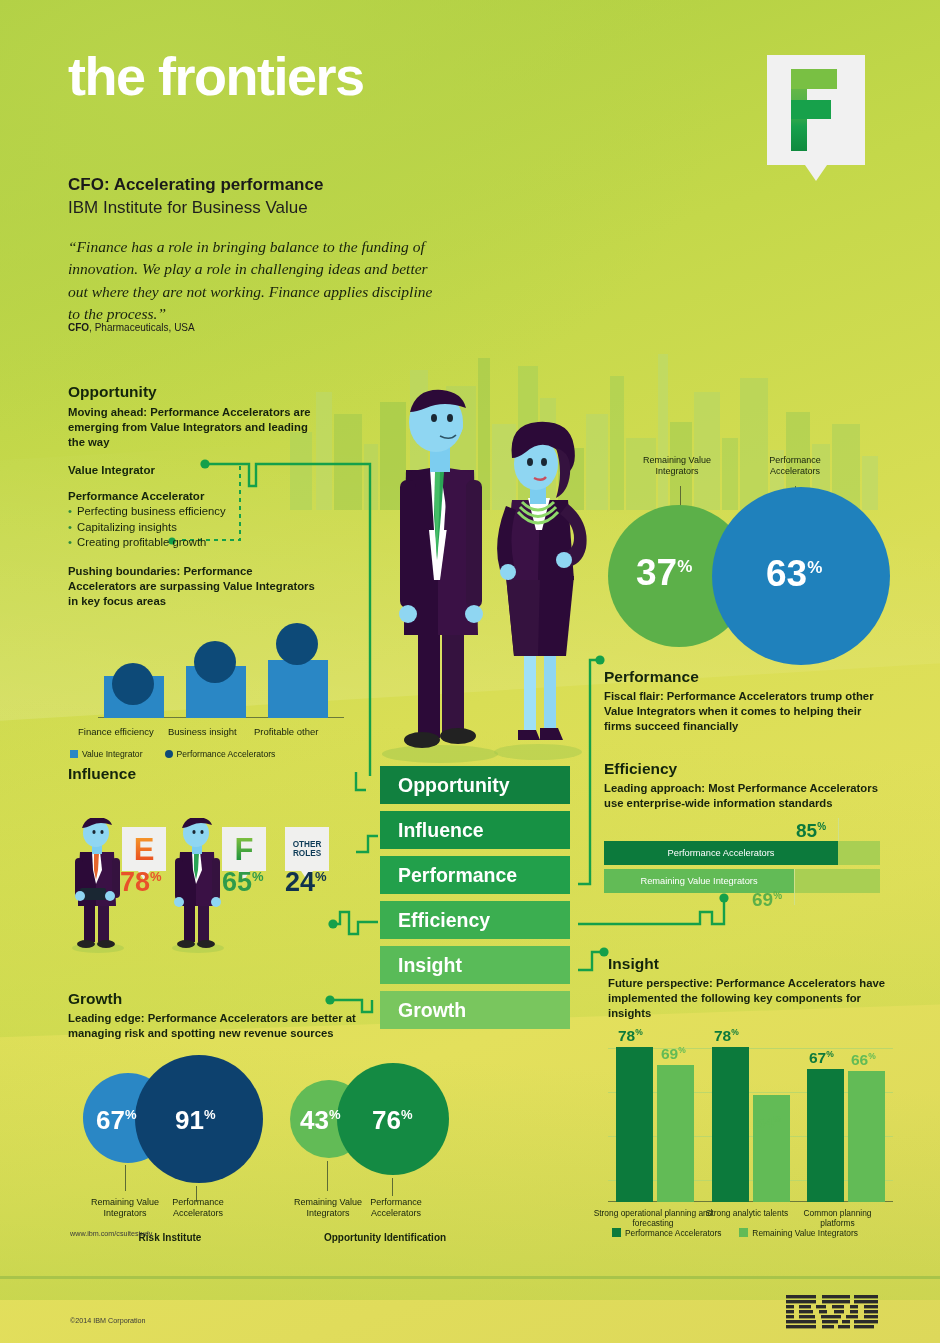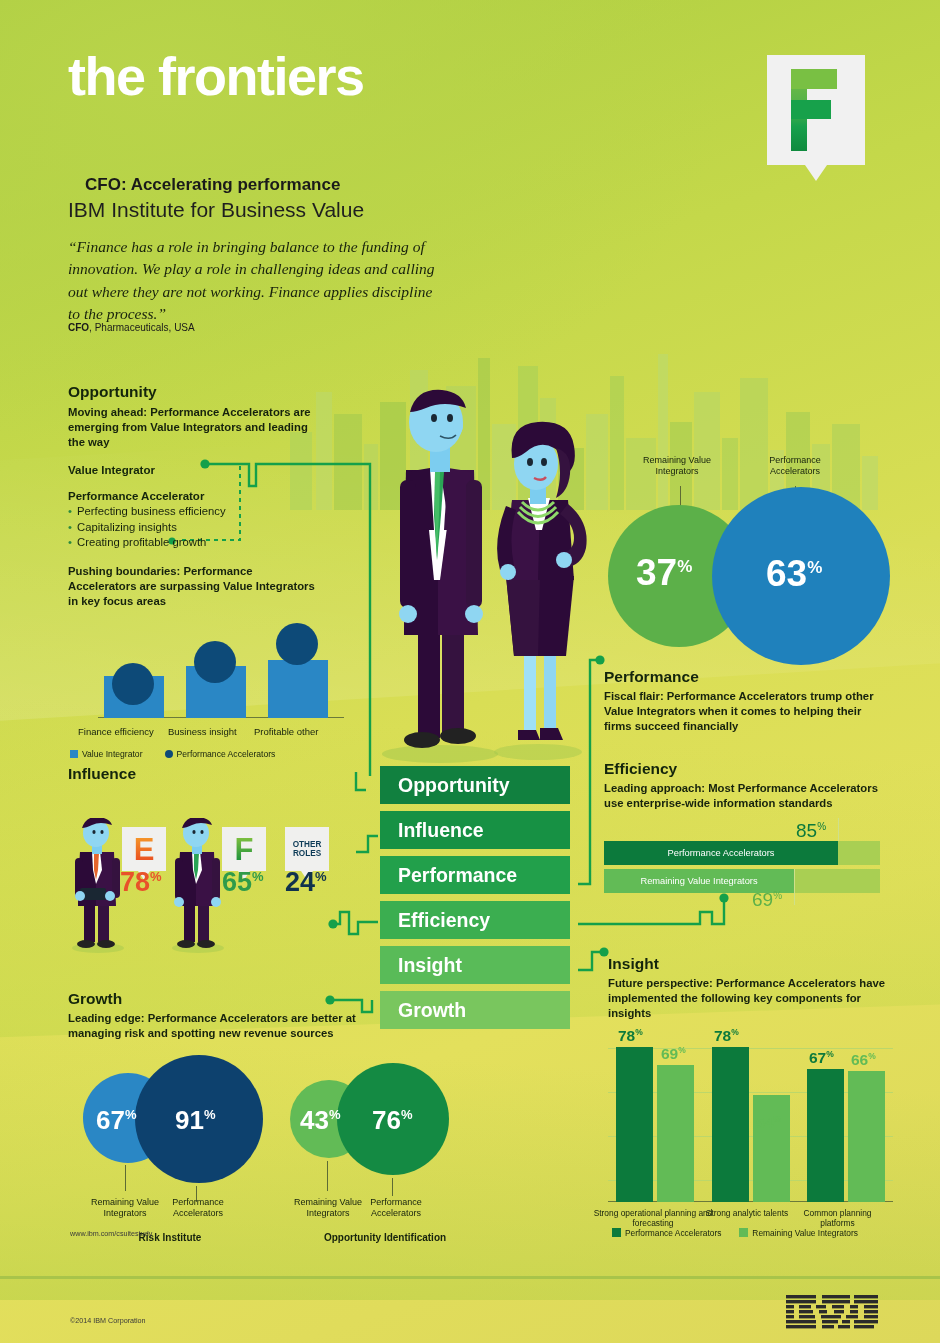--- a/index.html
+++ b/index.html
@@ -26,22 +26,22 @@
     transform:rotate(-2deg); pointer-events:none; }
   .sweep3 { position:absolute; left:0; top:980px; width:1000px; height:320px;
     background:linear-gradient(4deg, rgba(176,206,66,0.5), rgba(176,206,66,0) 70%);
     pointer-events:none; }
 
   
   .title { position:absolute; left:68px; top:50px; width:520px;
     color:#ffffff; font-weight:bold; font-size:54px; line-height:0.98;
     letter-spacing:-1.5px; }
   .subtitle { position:absolute; left:68px; top:175px; font-size:17px;
-    font-weight:bold; color:#1a1a1a;margin-left:17px; }
-  .subtitle2 { position:absolute; left:68px; top:198px; font-size:21px;
+    font-weight:bold; color:#1a1a1a; }
+  .subtitle2 { position:absolute; left:68px; top:198px; font-size:17px;
     color:#1f1f1f; }
   .quote { position:absolute; left:68px; top:236px; width:380px;
     font-family:"Liberation Serif", serif; font-style:italic; font-size:15.5px;
     line-height:1.45; color:#18220d; }
   .quote-src { position:absolute; left:68px; top:322px; font-size:10px; color:#1a1a1a; }
   .quote-src b { font-weight:bold; }
 
   
   .flogo { position:absolute; left:767px; top:55px; width:98px; height:110px;
     background:#f1f1f1; }
@@ -113,21 +113,21 @@
   .tab { height:38px; margin-bottom:7px; color:#fff; font-size:19.5px;
     font-weight:bold; display:flex; align-items:center; padding-left:18px; }
 
   
   #perf { position:absolute; left:604px; top:668px; width:278px; }
   #eff  { position:absolute; left:604px; top:760px; width:290px; }
   .effbar-wrap { position:absolute; height:24px; background:#a9cf53; }
   .effbar { position:absolute; left:0; top:0; height:24px;
     display:flex; align-items:center; justify-content:center;
     color:#fff; font-size:9.3px; }
-  .effnum { position:absolute; font-weight:normal; font-size:19px; }
+  .effnum { position:absolute; font-weight:bold; font-size:19px; }
   .effnum sup { font-size:10px; }
   .effrule { position:absolute; width:1px; background:#cfe08a; }
 
   #insight { position:absolute; left:608px; top:955px; width:290px; }
   #insight .sec-p { margin-top:3px; }
   #ichart { position:absolute; left:608px; top:1022px; width:285px; height:180px; }
   .ig { position:absolute; left:0; height:1px; background:#bcd76a; width:285px; }
   .ibar { position:absolute; bottom:0; }
   .ival { position:absolute; font-weight:bold; font-size:15.5px; }
   .ival sup { font-size:8.5px; }
@@ -217,21 +217,21 @@
     <circle cx="330" cy="1000" r="4.6" fill="#14a04a"></circle>
     <circle cx="724" cy="898" r="4.6" fill="#14a04a"></circle>
     <circle cx="600" cy="660" r="4.6" fill="#14a04a"></circle>
   </svg>
 
   <div class="title">
     <div>the frontiers</div>
   </div>
   <div class="subtitle">CFO: Accelerating performance</div>
   <div class="subtitle2">IBM Institute for Business Value</div>
-  <div class="quote">“Finance has a role in bringing balance to the funding of innovation. We play a role in challenging ideas and calling out where they are not working. Finance applies discipline to the process.”</div>
+  <div class="quote">“Finance has a role in bringing balance to the funding of innovation. We play a role in challenging ideas and better out where they are not working. Finance applies discipline to the process.”</div>
   <div class="quote-src">
     <b>CFO</b><span>, Pharmaceuticals, USA</span>
   </div>
 
   <div class="flogo">
     <div class="f-stem"></div>
     <div class="f-top"></div>
     <div class="f-mid"></div>
   </div>
 

